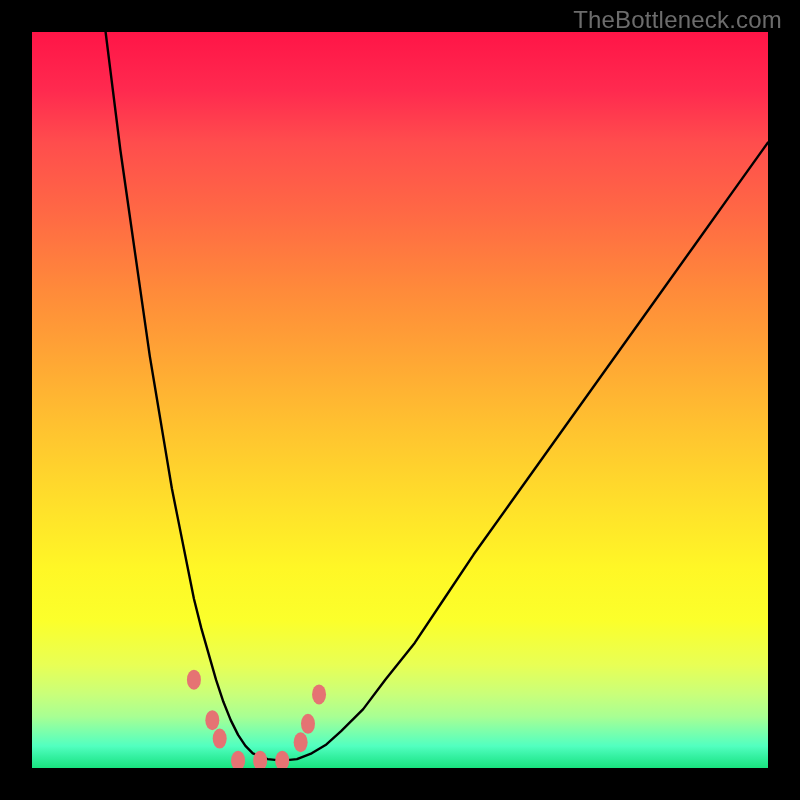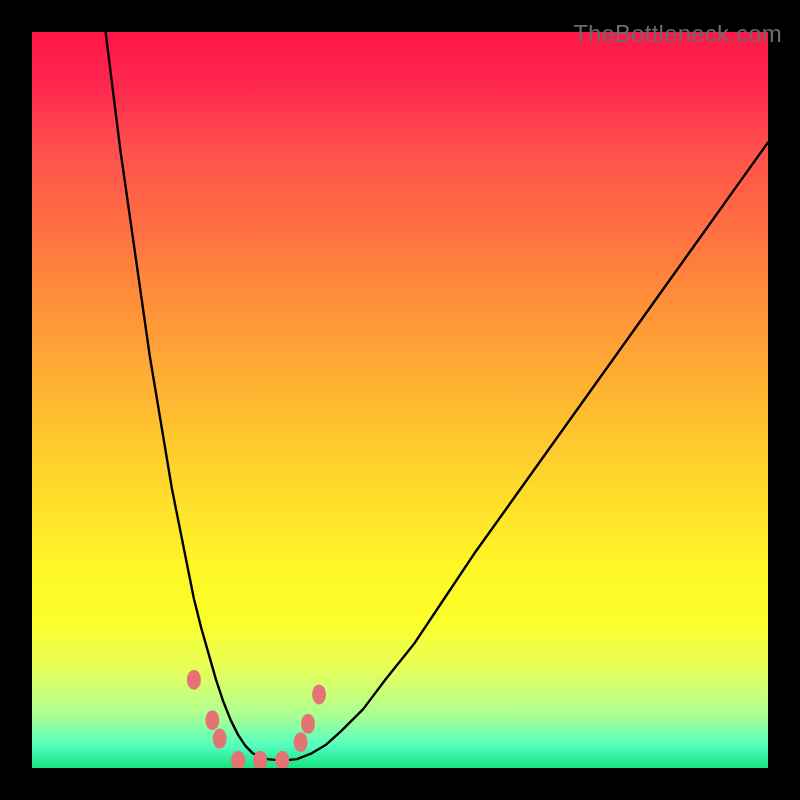--- a/index.html
+++ b/index.html
@@ -39,21 +39,21 @@
       #c9ff7a 90%,
       #a8ff93 93%,
       #7dffab 95%,
       #52ffc0 97%,
       #33f0a0 98.5%,
       #19e37f 100%
     );
   }
   .watermark {
     position: absolute;
-    top: 20px;
+    top: 6px;
     right: 18px;
     font-family: Arial, Helvetica, sans-serif;
     font-size: 24px;
     color: #6c6c6c;
     font-weight: 500;
     letter-spacing: 0.2px;
   }
   svg.curve {
     position: absolute;
     top: 0;

